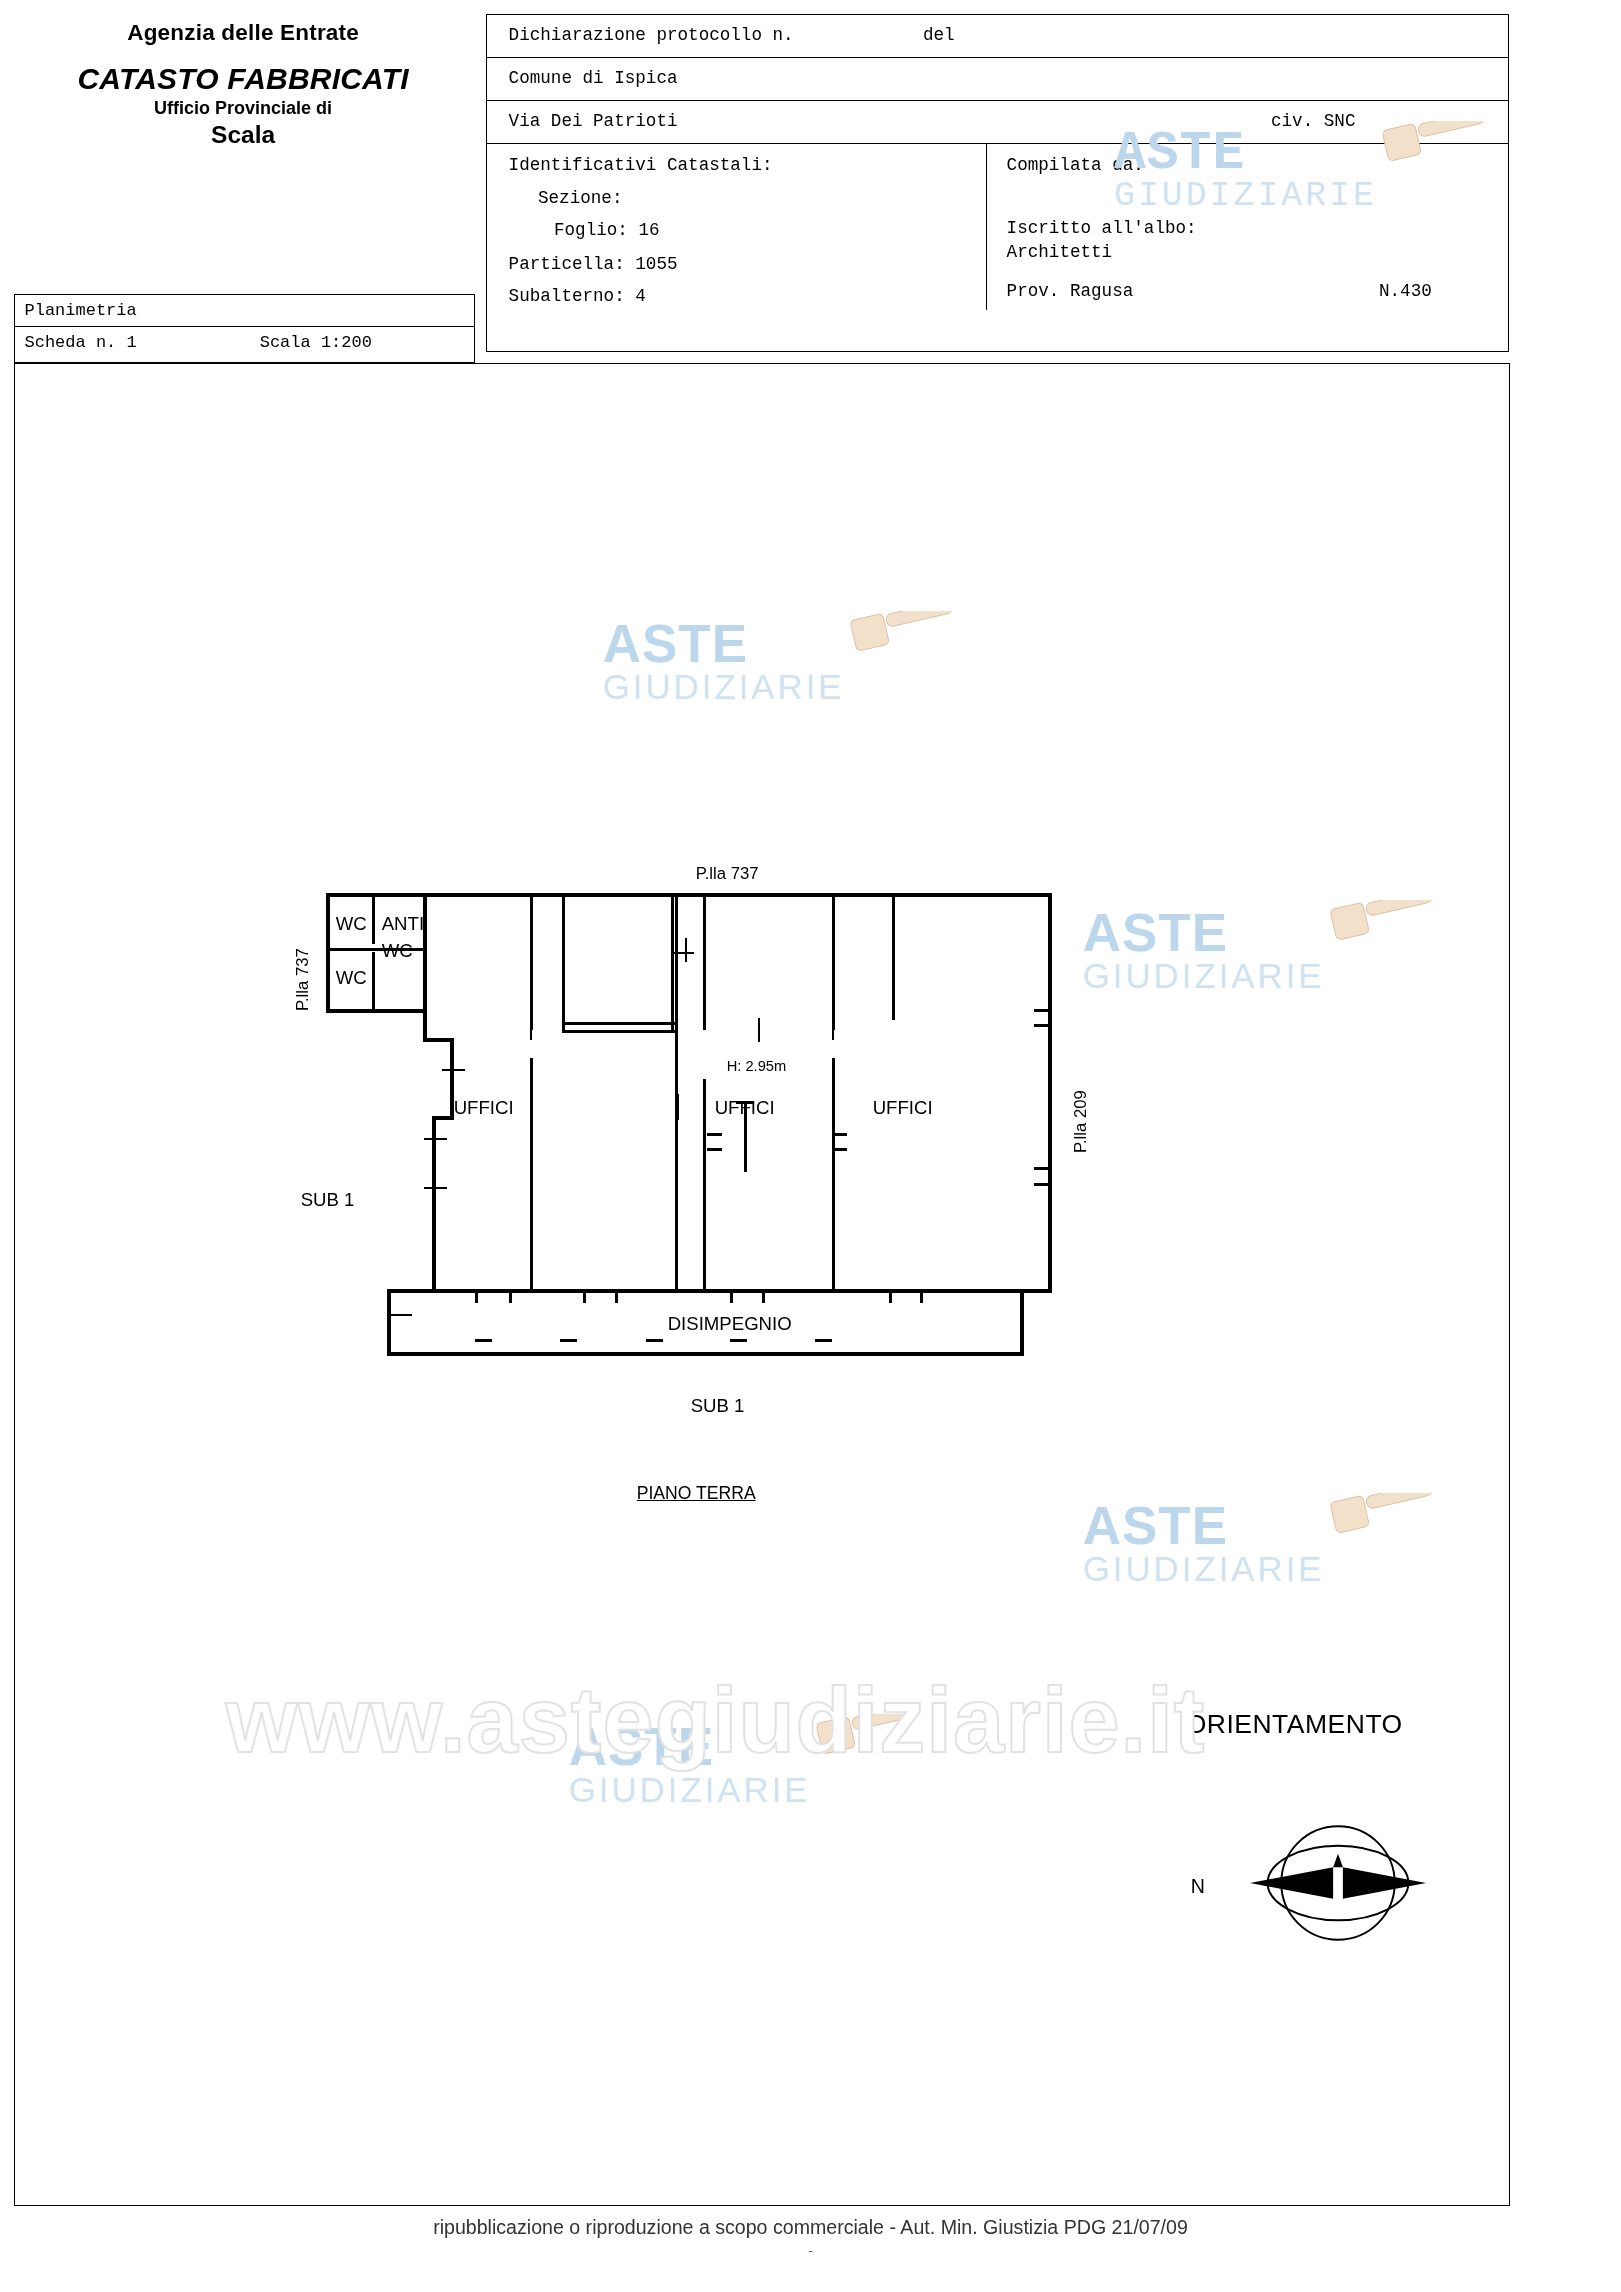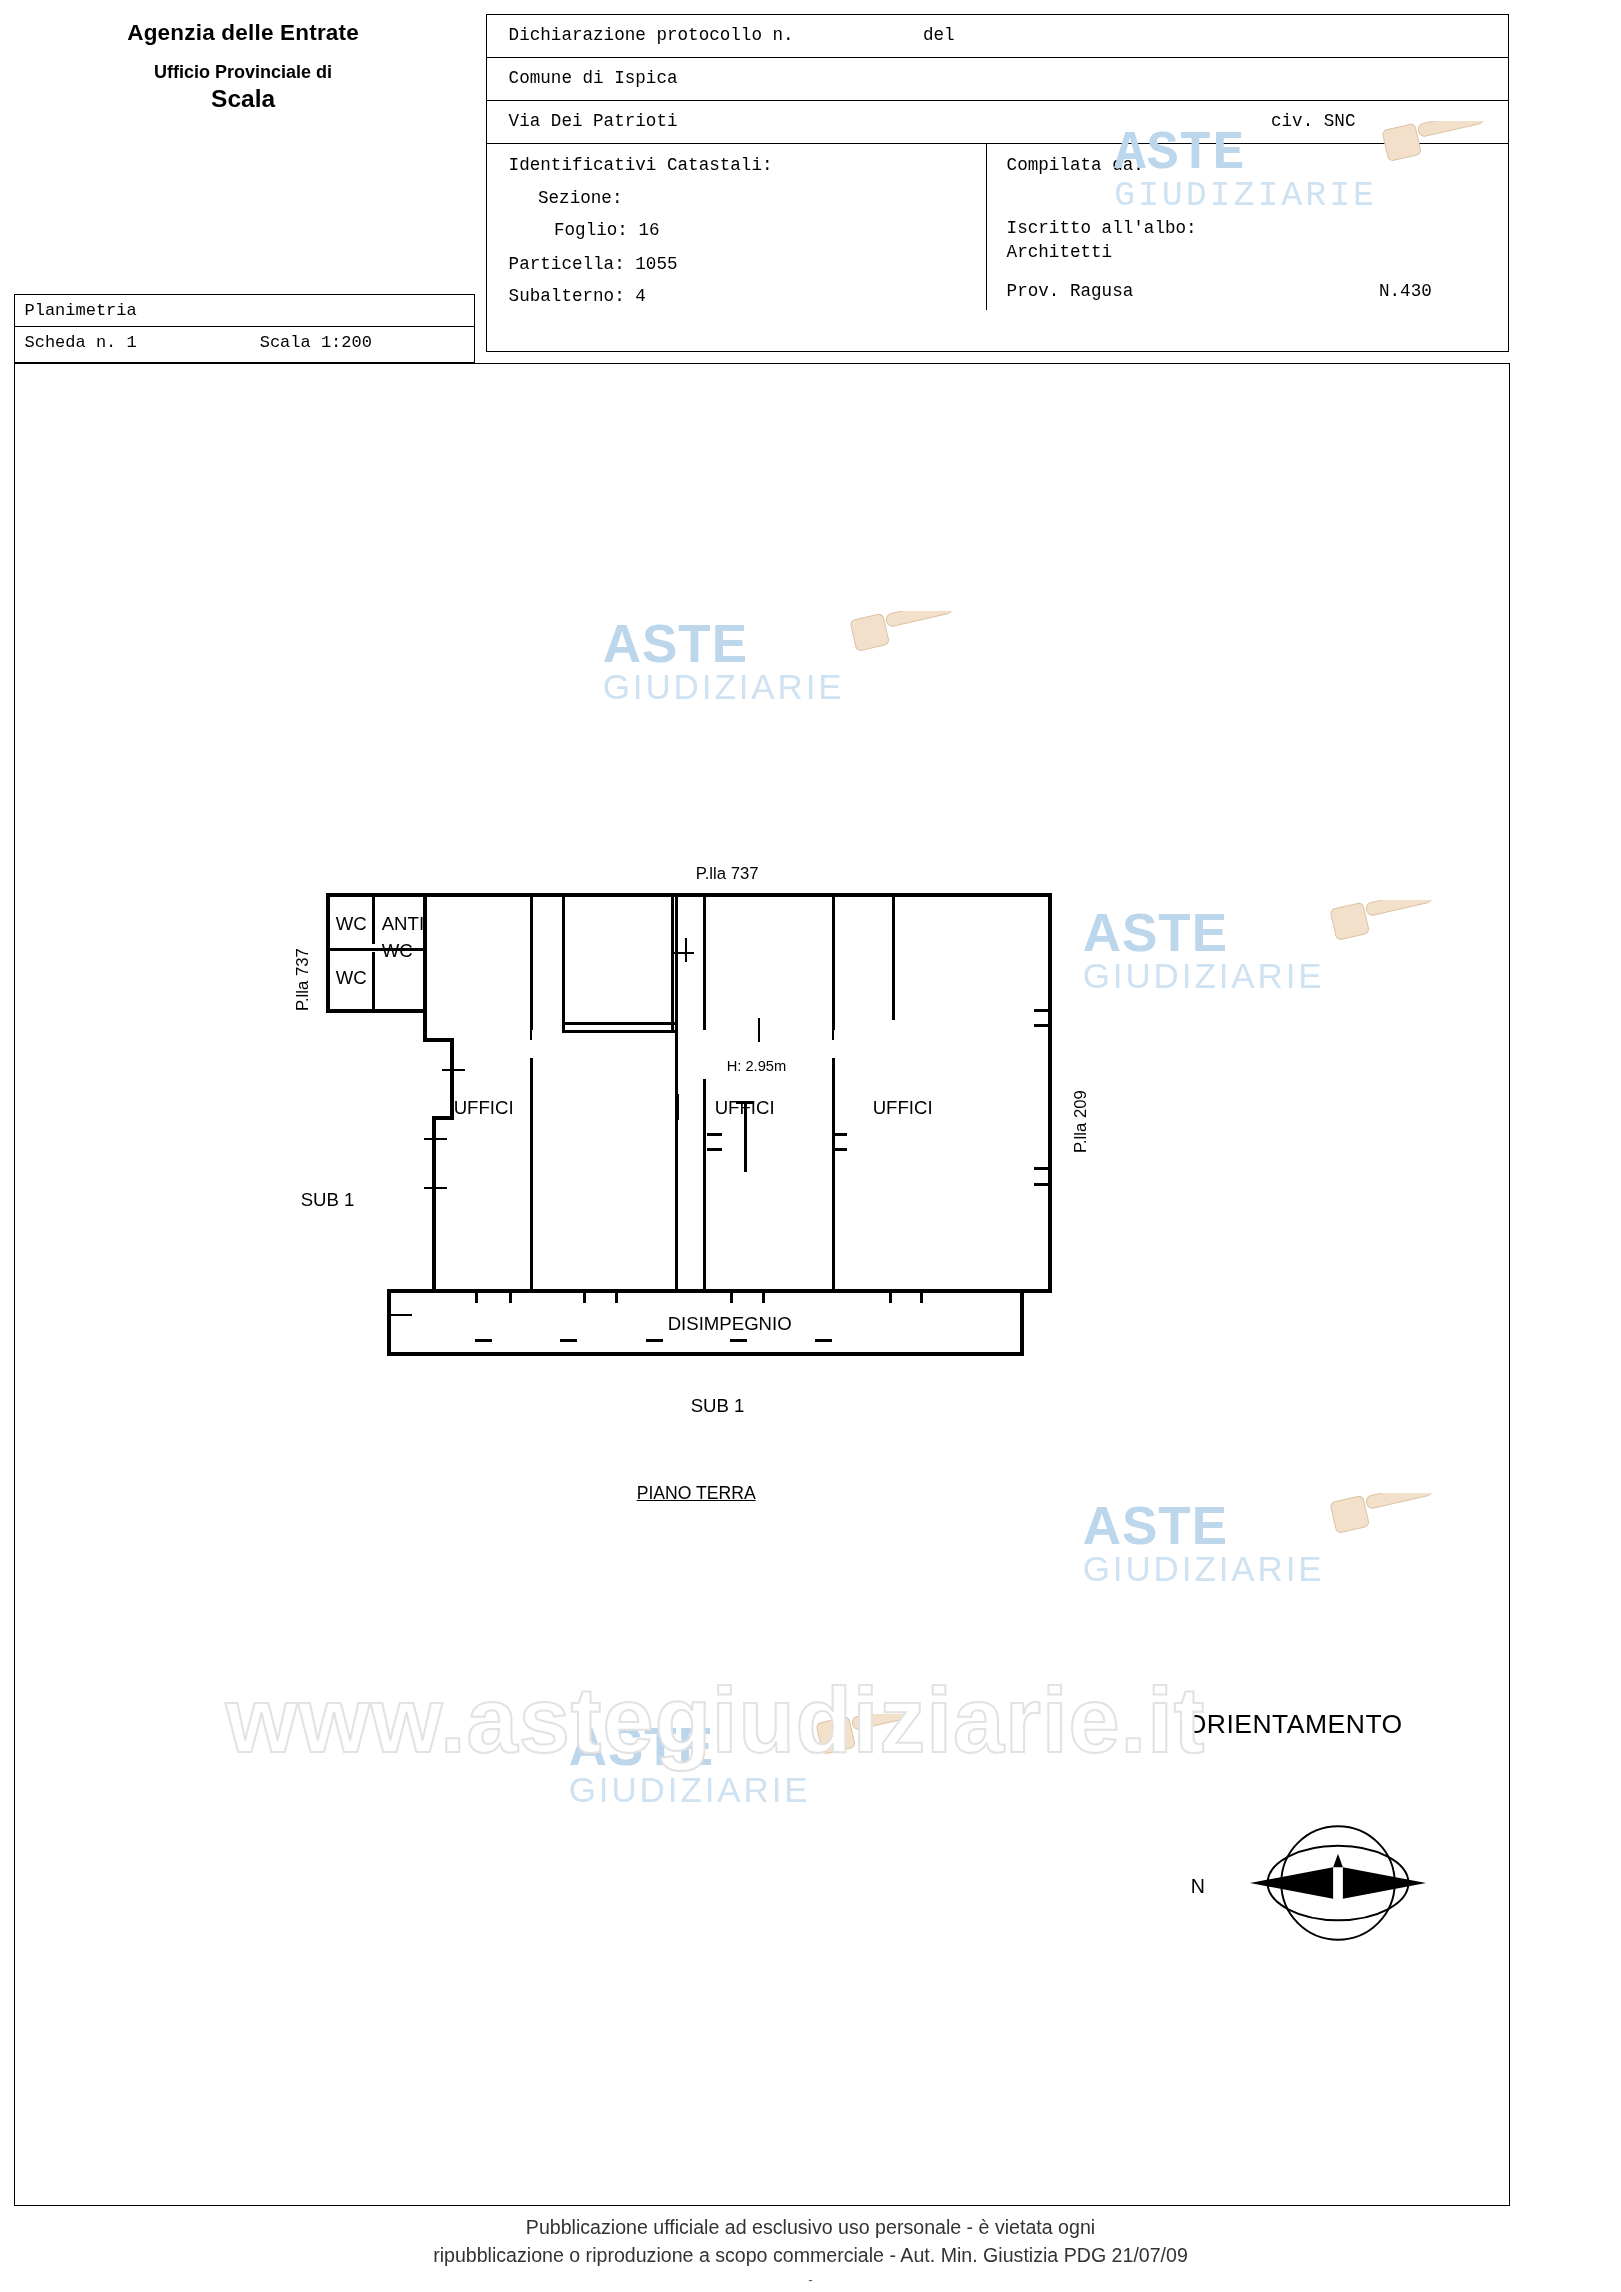--- a/index.html
+++ b/index.html
@@ -264,20 +264,21 @@
     color: #555;
   }
 </style>
 </head>
 <body>
 
 <div class="page">
 
   <div class="header-left">
     <div class="agency-line1">Agenzia delle Entrate</div>
+    <div class="agency-line2">CATASTO FABBRICATI</div>
     <div class="agency-line3">Ufficio Provinciale di</div>
     <div class="agency-line4">Scala</div>
   </div>
 
   <div class="plan-box">
     <div class="row1">Planimetria</div>
     <div class="row2">
       <span class="scheda">Scheda n. 1</span>
       <span class="scala">Scala 1:200</span>
     </div>
@@ -476,19 +477,18 @@
       <polygon points="10,90 95,74 95,106" fill="#000"></polygon>
       <polygon points="190,90 105,74 105,106" fill="#000"></polygon>
       <polygon points="95,74 105,74 100,60" fill="#000"></polygon>
     </svg>
     <div class="compass-n" style="left:1176px; top:1511px;">N</div>
 
     <div class="wm-big" style="left:211px; top:1304px;">www.astegiudiziarie.it</div>
   </div>
 
   <div class="footer">
-    <div>Pubblicazione ufficiale ad esclusivo uso personale - è vietata ogni</div>
     <div>ripubblicazione o riproduzione a scopo commerciale - Aut. Min. Giustizia PDG 21/07/09</div>
     <div class="dash">-</div>
   </div>
 
 </div>
 
 
 </body></html>

